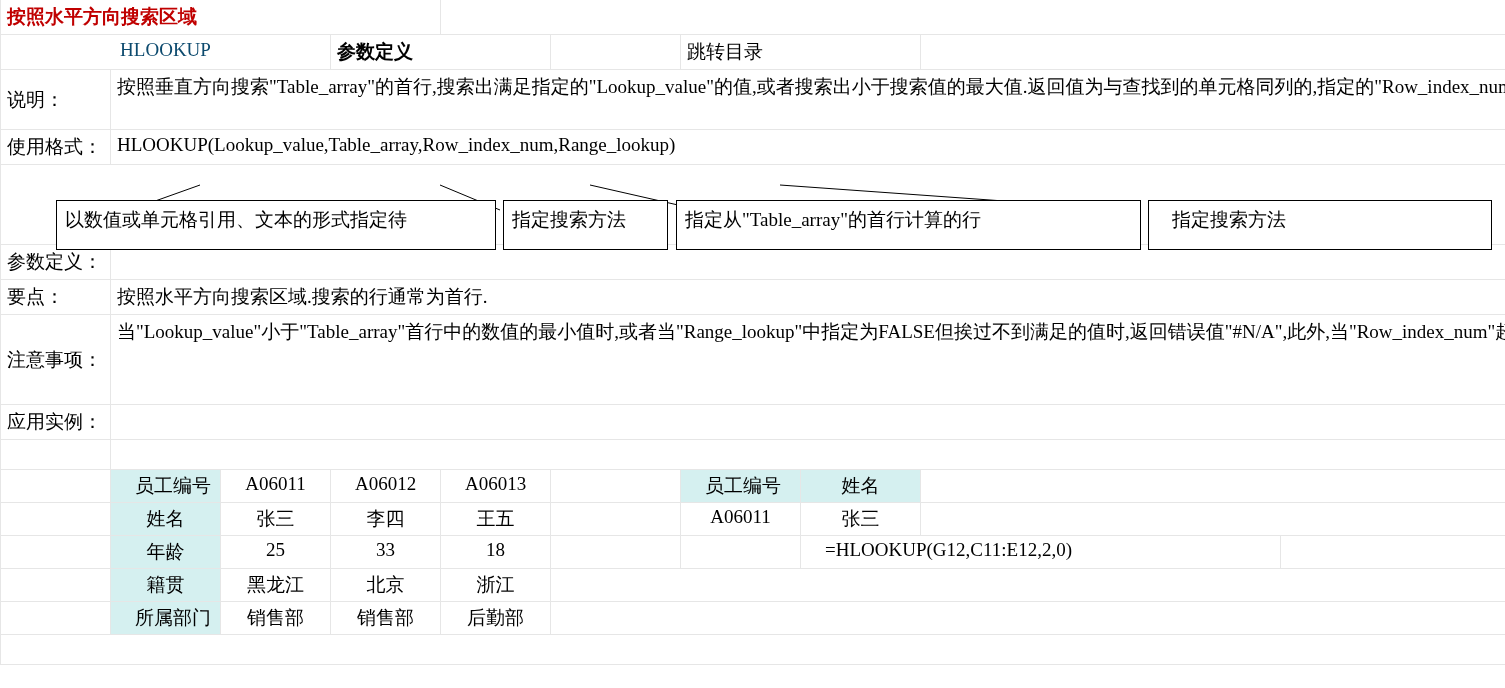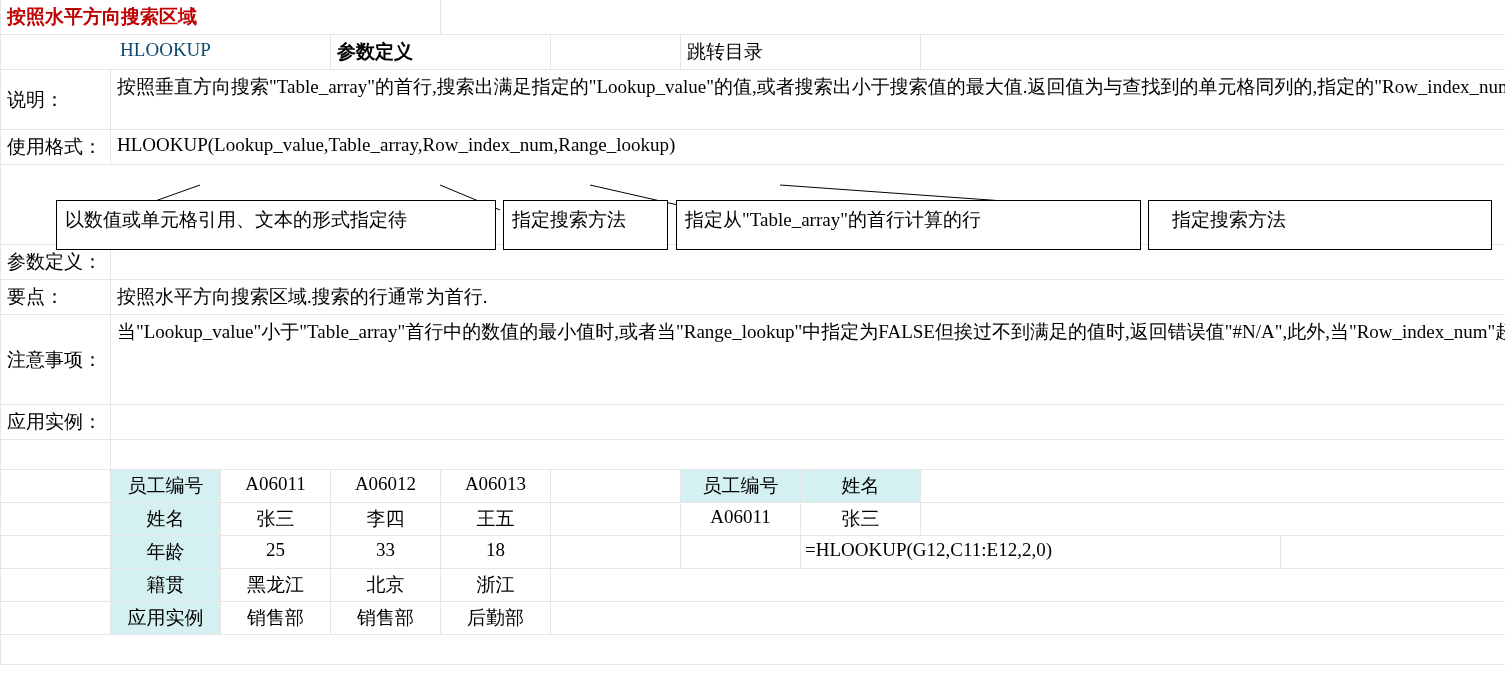--- a/index.html
+++ b/index.html
@@ -63,21 +63,21 @@
     position: absolute;
     stroke: #000;
     stroke-width: 1;
     fill: none;
     overflow: visible;
   }
   .data-tbl td {
     border: 1px solid #000;
     text-align: center;
     font-size: 19px;
-    padding: 3px 4px;
+    padding: 3px 24px;
   }
   .data-tbl .hdr {
     background: #d5f0f0;
   }
   .no-border td { border: 1px solid #e6e6e6; }
 </style>
 </head>
 <body>
 
 <div class="sheet">
@@ -178,21 +178,21 @@
     <tr class="no-border data-tbl">
       <td style="border:1px solid #e6e6e6"></td>
       <td class="hdr">籍贯</td>
       <td>黑龙江</td>
       <td>北京</td>
       <td>浙江</td>
       <td style="border:1px solid #e6e6e6" colspan="8"></td>
     </tr>
     <tr class="no-border data-tbl">
       <td style="border:1px solid #e6e6e6"></td>
-      <td class="hdr">应用实例</td>
+      <td class="hdr">所属部门</td>
       <td>销售部</td>
       <td>销售部</td>
       <td>后勤部</td>
       <td style="border:1px solid #e6e6e6" colspan="8"></td>
     </tr>
     <tr>
           <td colspan="13"></td>
         </tr>
   </tbody>
     </table>

